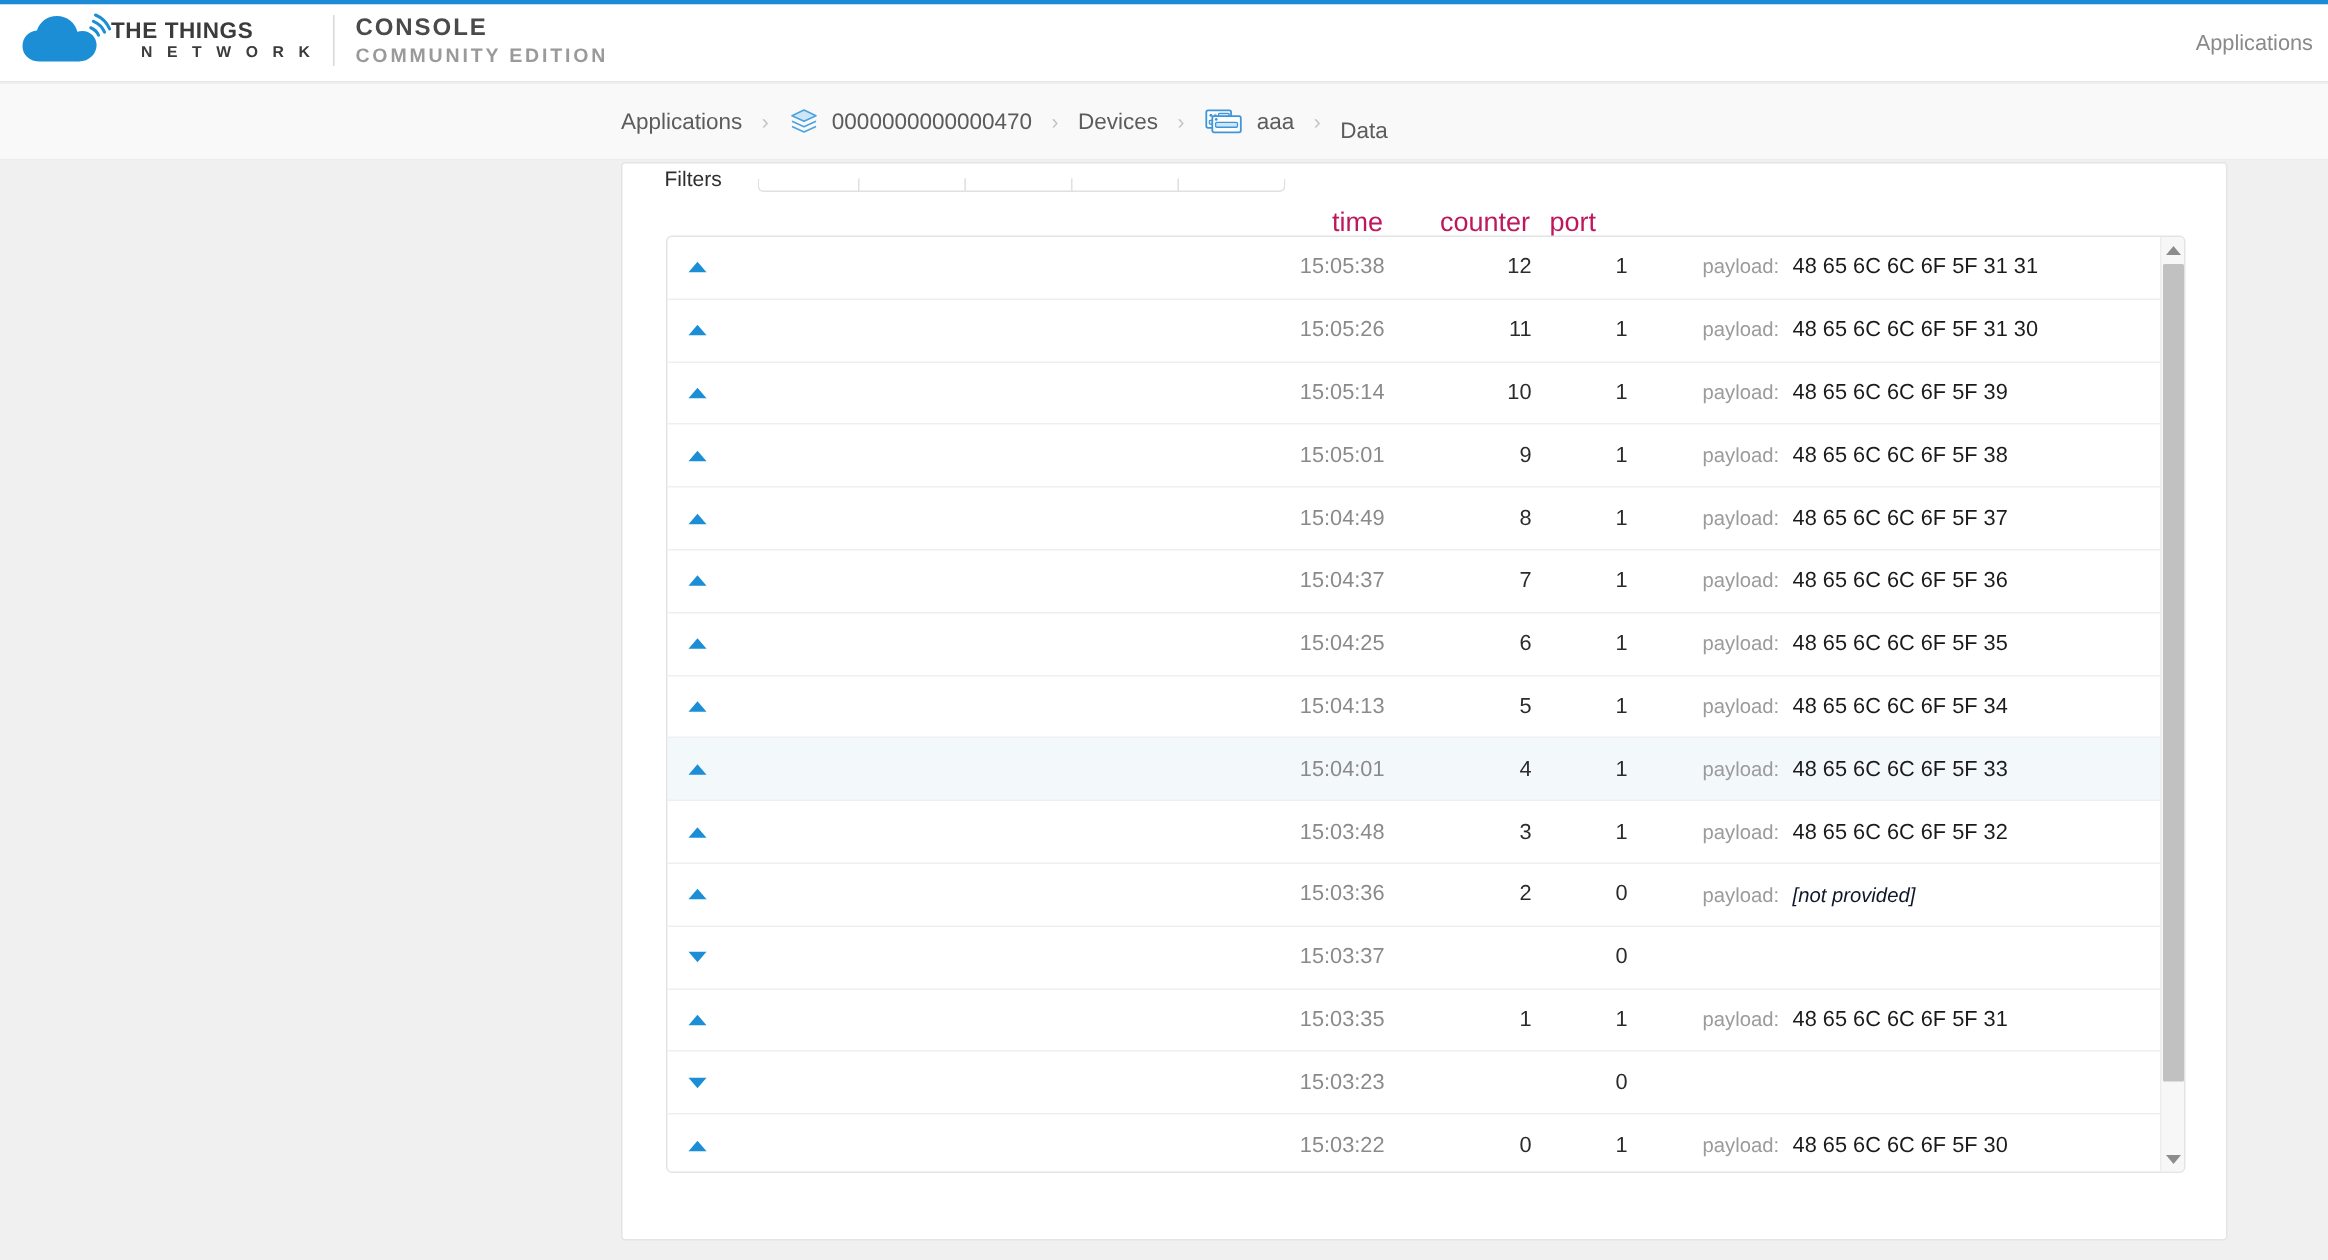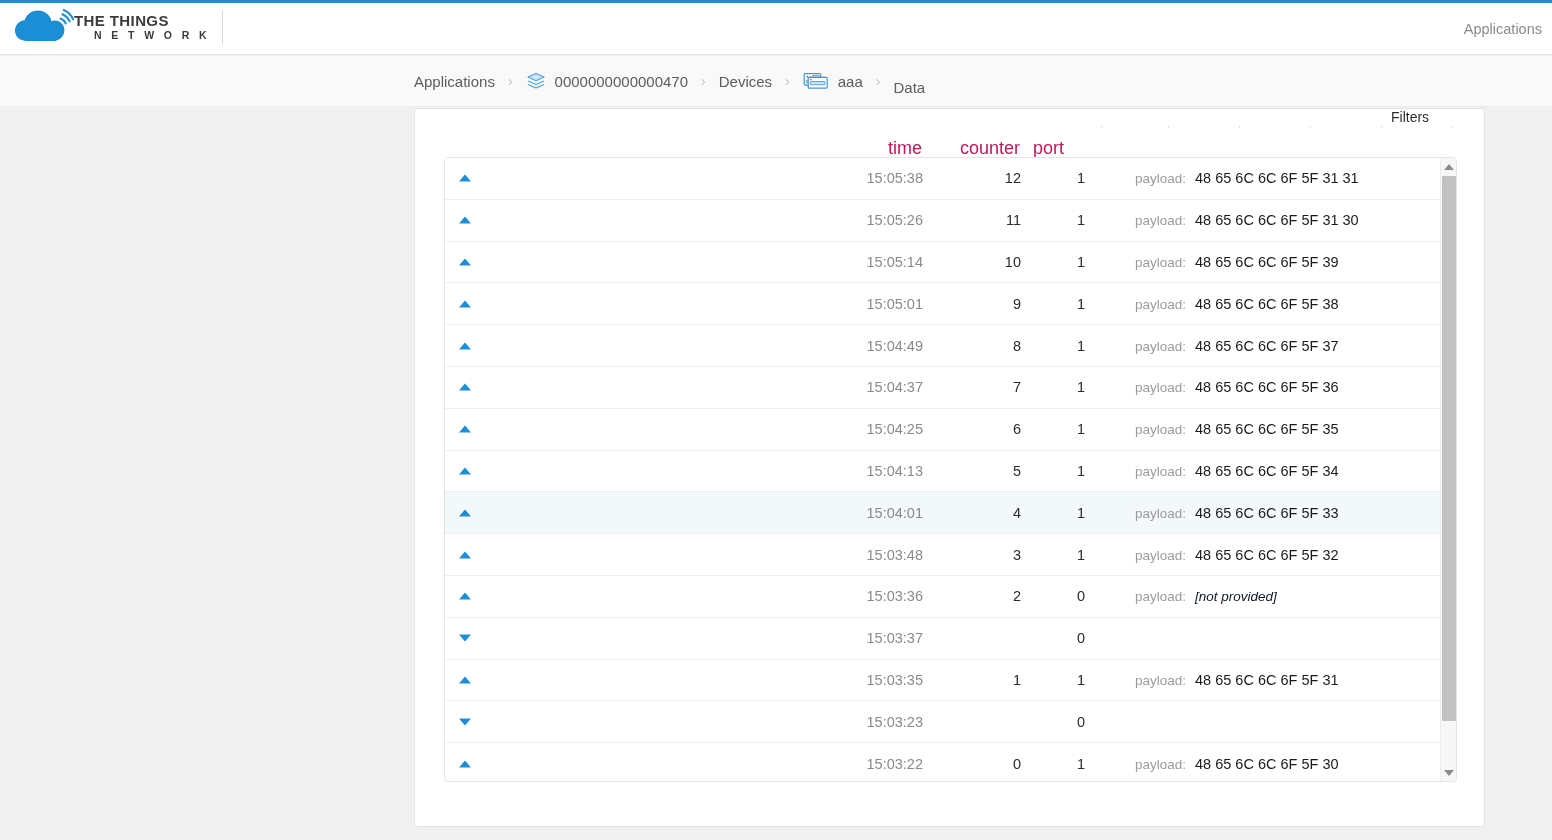--- a/index.html
+++ b/index.html
@@ -88,21 +88,20 @@
     border: 1px solid #e4e4e4;
     border-radius: 3px;
   }
 
   
   .filters-row {
     position: absolute; top: 0px; left: 28px;
     width: 1010px; height: 19px;
     display: flex; align-items: flex-end;
     overflow: hidden;
-    flex-direction: column;
   }
   .filters-label {
     font-size: 14px; color: #2e2e2e;
     width: 62px; padding-bottom: 1px;
   }
   .filter-btns { display: flex; align-items: flex-end; }
   .filter-btn {
     height: 9px;
     border: 1px solid #e0e0e0;
     border-top: none;
@@ -231,20 +230,24 @@
       <path d="M13 33 C5.5 33 1 28.5 1 22.6 C1 17 5.2 12.8 10.6 12.3 C12.3 6.6 17.6 2.6 23.9 2.6 C30.6 2.6 36.2 7.1 37.6 13.2 C38.6 12.8 39.7 12.6 40.9 12.6 C46.2 12.6 50.4 16.8 50.4 21.9 C50.4 28.2 45.4 33 38.6 33 Z" fill="#1b8ed6"></path>
       <path d="M46.5 10.5 a9.5 9.5 0 0 1 5.2 5.0" fill="none" stroke="#1b8ed6" stroke-width="2.0" stroke-linecap="round"></path>
       <path d="M48.3 6.2 a13.6 13.6 0 0 1 7.4 7.2" fill="none" stroke="#1b8ed6" stroke-width="2.0" stroke-linecap="round"></path>
       <path d="M49.7 2.0 a17.6 17.6 0 0 1 9.4 9.3" fill="none" stroke="#1b8ed6" stroke-width="2.0" stroke-linecap="round"></path>
     </svg>
     <div class="brand-text">
       <div class="brand-line1">THE THINGS</div>
       <div class="brand-line2">N E T W O R K</div>
     </div>
     <div class="brand-divider"></div>
+    <div class="console-text">
+      <div class="console-line1">CONSOLE</div>
+      <div class="console-line2">COMMUNITY EDITION</div>
+    </div>
   </div>
   <div class="header-nav">
     <div class="header-nav-item">Applications</div>
   </div>
 </div>
 
 <div class="crumbbar">
   <div class="crumbs">
 
     <div class="crumb">

